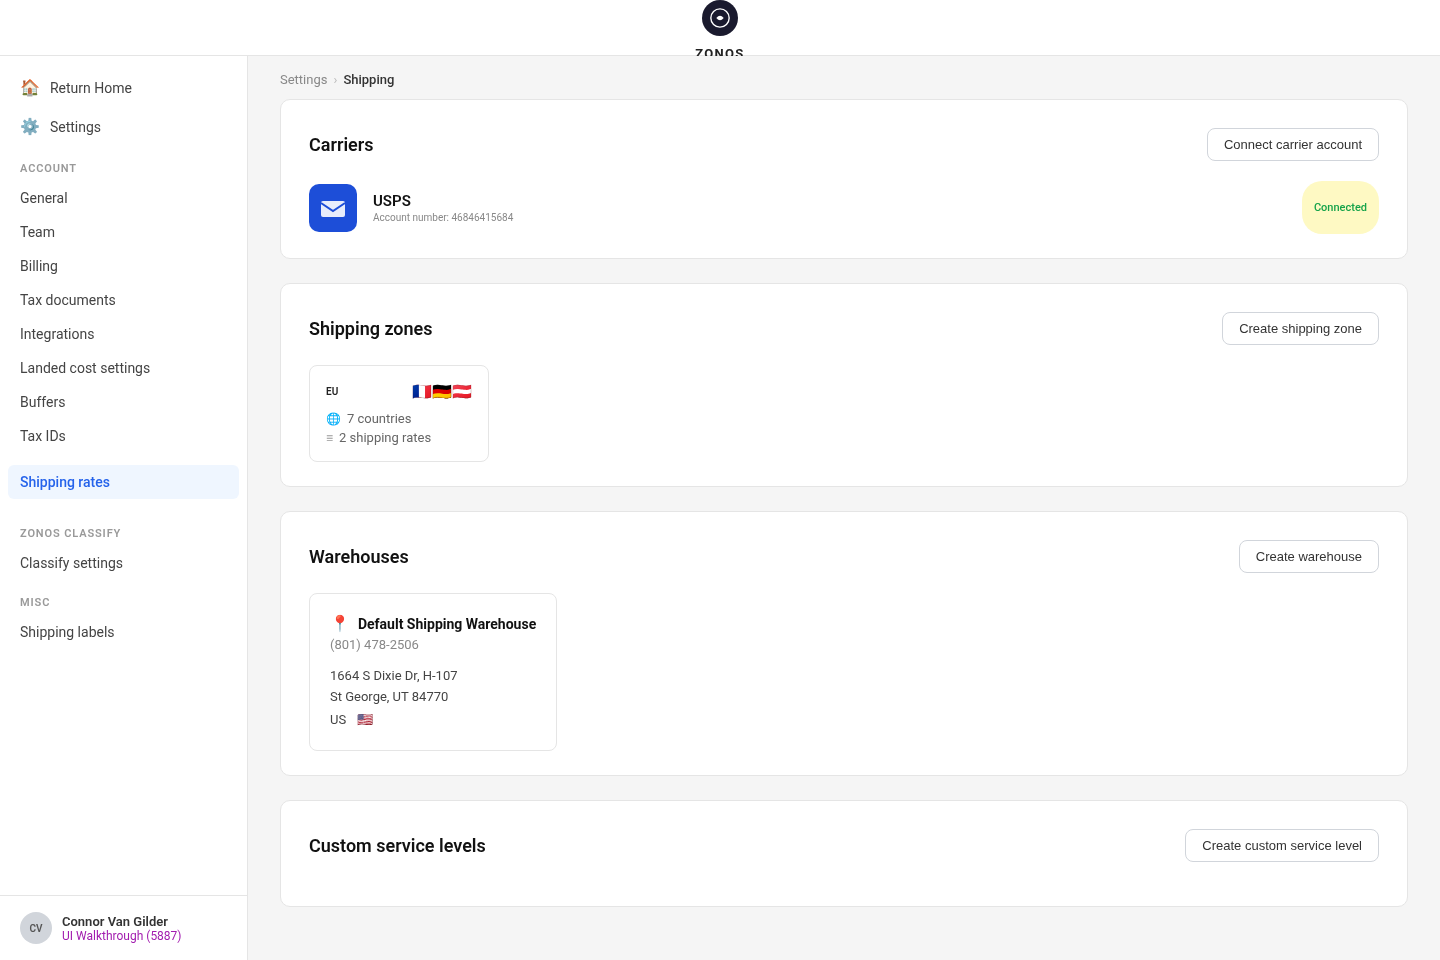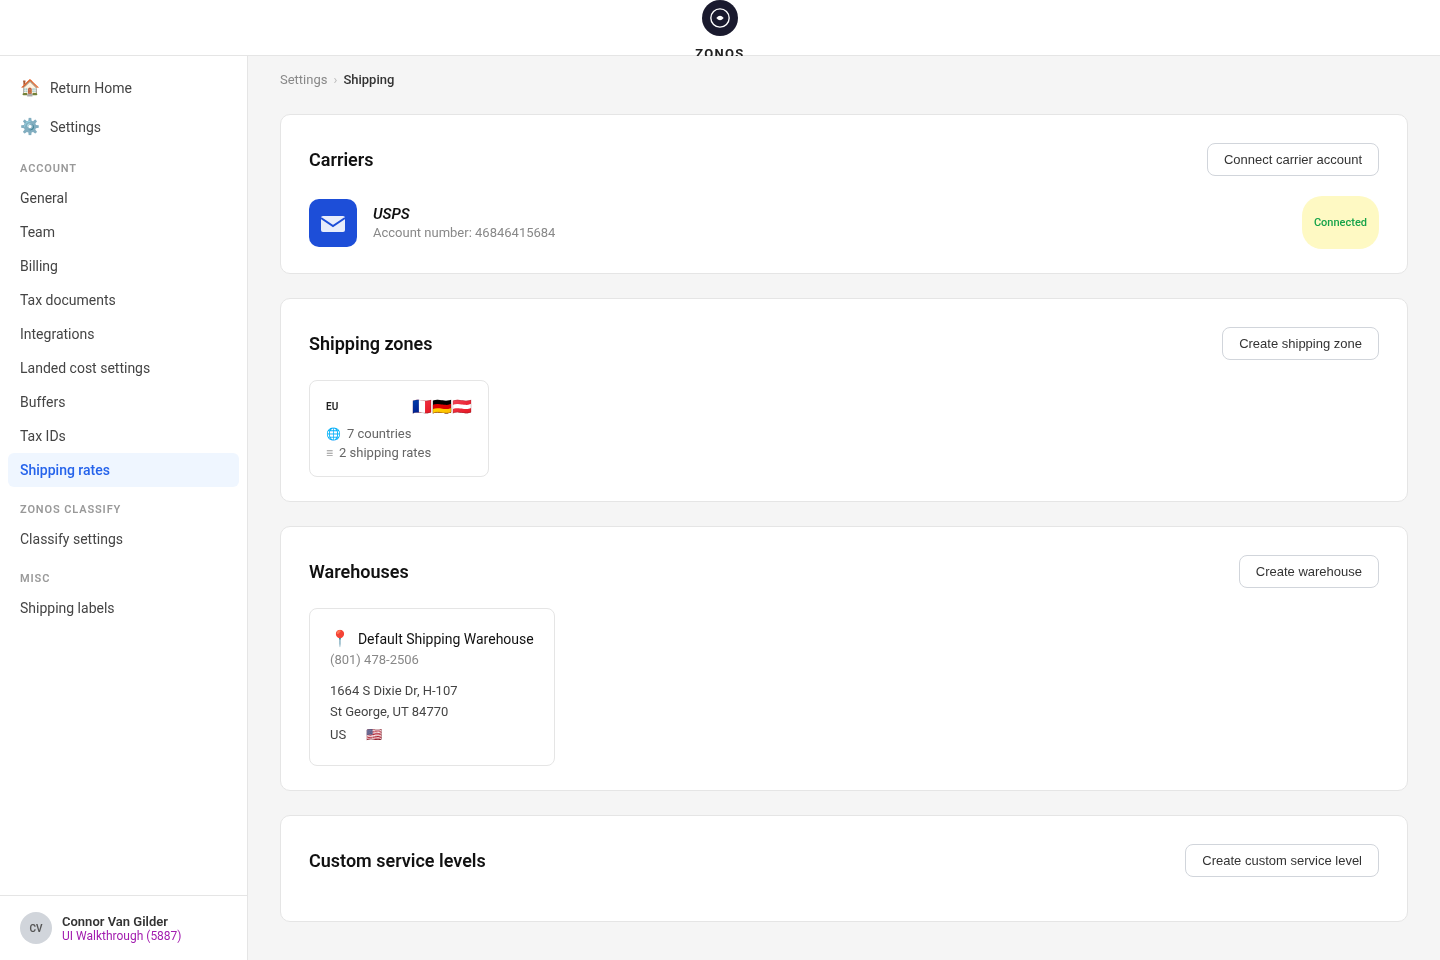--- a/index.html
+++ b/index.html
@@ -16,67 +16,67 @@
     
     .layout { display: flex; flex: 1; overflow: hidden; }
 
     
     .sidebar { width: 248px; background: #fff; border-right: 1px solid #e5e5e5; display: flex; flex-direction: column; overflow-y: auto; flex-shrink: 0; }
     .sidebar-nav { flex: 1; padding: 12px 0; }
     .sidebar-top-item { display: flex; align-items: center; gap: 10px; padding: 10px 20px; cursor: pointer; font-size: 14px; color: #444; }
     .sidebar-top-item .icon { font-size: 16px; color: #666; }
     .sidebar-section-label { font-size: 11px; font-weight: 600; letter-spacing: 0.08em; color: #999; text-transform: uppercase; padding: 16px 20px 6px; }
     .sidebar-item { padding: 9px 20px; font-size: 14px; color: #444; cursor: pointer; border-radius: 0; }
-    .sidebar-item.active { background: #eff6ff; color: #2563eb; font-weight: 500; border-radius: 6px; margin: 0 8px; padding: 9px 12px; }
+    .sidebar-item.active { background: #eff6ff; color: #2563eb; font-weight: 500; border-radius: 6px; margin: 12px 8px; padding: 9px 12px; }
     .sidebar-footer { padding: 16px 20px; border-top: 1px solid #e5e5e5; display: flex; align-items: center; gap: 10px; }
     .sidebar-avatar { width: 32px; height: 32px; border-radius: 50%; background: #d1d5db; display: flex; align-items: center; justify-content: center; font-size: 10px; font-weight: 600; color: #555; flex-shrink: 0; overflow: hidden; }
     .sidebar-user-name { font-size: 13px; font-weight: 600; color: #333; }
     .sidebar-user-sub { font-size: 12px; color: #a21caf; }
 
     
     .main { flex: 1; overflow-y: auto; padding: 0; background: #f5f5f5; }
     .breadcrumb { padding: 16px 32px 12px; font-size: 13px; color: #888; display: flex; align-items: center; gap: 6px; }
     .breadcrumb a { color: #888; text-decoration: none; }
     .breadcrumb-arrow { color: #bbb; }
     .breadcrumb-current { color: #333; font-weight: 500; }
 
     
-    .card { background: #fff; border: 1px solid #e5e5e5; border-radius: 10px; margin: 15px 32px 24px; padding: 28px 28px 24px; }
+    .card { background: #fff; border: 1px solid #e5e5e5; border-radius: 10px; margin: 0 32px 24px; padding: 28px 28px 24px; }
     .card-header { display: flex; align-items: center; justify-content: space-between; margin-bottom: 20px; }
     .card-title { font-size: 18px; font-weight: 600; color: #111; }
 
     
     .btn { padding: 8px 16px; border-radius: 8px; font-size: 13px; font-weight: 500; cursor: pointer; border: 1px solid #d1d5db; background: #fff; color: #333; }
     .btn-outline { border: 1px solid #d1d5db; background: #fff; }
 
     
     .carrier-row { display: flex; align-items: center; gap: 16px; }
     .carrier-icon { width: 48px; height: 48px; background: #1d4ed8; border-radius: 10px; display: flex; align-items: center; justify-content: center; flex-shrink: 0; }
     .carrier-icon svg { width: 28px; height: 28px; }
     .carrier-info { flex: 1; }
-    .carrier-name { font-size: 15px; font-weight: 600; color: #111; font-style: italic; }
-    .carrier-account { font-size: 13px; color: #888; margin-top: 2px; }
+    .carrier-name { font-size: 15px; font-weight: 600; color: #111; }
+    .carrier-account { font-size: 10px; color: #888; margin-top: 2px; }
     .badge-connected { background: #fef9c3; color: #16a34a; font-size: 11px; font-weight: 500; padding: 20px 12px; border-radius: 20px; }
 
     
     .zone-card { border: 1px solid #e5e5e5; border-radius: 8px; padding: 16px; display: inline-block; min-width: 180px; cursor: pointer; background: #fff; }
     .zone-header { display: flex; align-items: center; justify-content: space-between; margin-bottom: 10px; }
     .zone-name { font-size: 10px; font-weight: 600; color: #222; }
     .zone-flags { display: flex; gap: 2px; font-size: 16px; }
     .zone-meta { font-size: 13px; color: #666; display: flex; flex-direction: column; gap: 4px; }
     .zone-meta-row { display: flex; align-items: center; gap: 6px; }
     .zone-meta-icon { font-size: 12px; color: #999; }
 
     
     .warehouse-card { border: 1px solid #e5e5e5; border-radius: 8px; padding: 20px; display: inline-block; min-width: 240px; background: #fff; cursor: pointer; }
     .warehouse-header { display: flex; align-items: center; gap: 8px; margin-bottom: 4px; }
-    .warehouse-name { font-size: 14px; font-weight: 400; color: #111; }
+    .warehouse-name { font-size: 14px; font-weight: 700; color: #111; }
     .warehouse-phone { font-size: 13px; color: #888; margin-bottom: 14px; }
     .warehouse-address { font-size: 13px; color: #444; line-height: 1.6; }
-    .warehouse-country { display: flex; align-items: center; gap: 20px; font-size: 13px; color: #444; margin-top: 2px; text-align: right; }
+    .warehouse-country { display: flex; align-items: center; gap: 11px; font-size: 13px; color: #444; margin-top: 2px; text-align: right; }
     .pin-icon { color: #333; font-size: 16px; }
 
     
     .empty-text { font-size: 13px; color: #aaa; text-align: center; padding: 20px 0 4px; }
   </style>
 </head>
 <body>
 
 <div class="topbar">
   <div class="topbar-logo">

